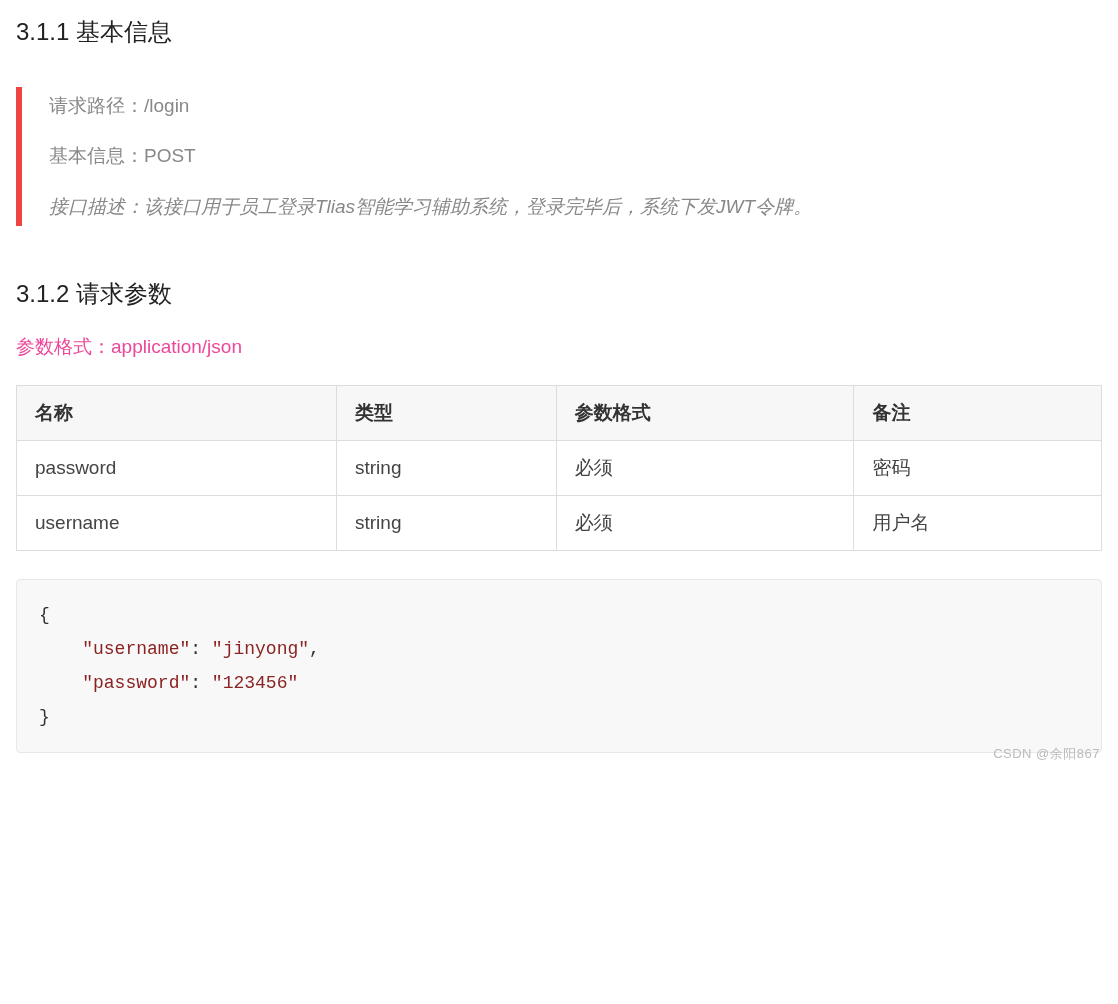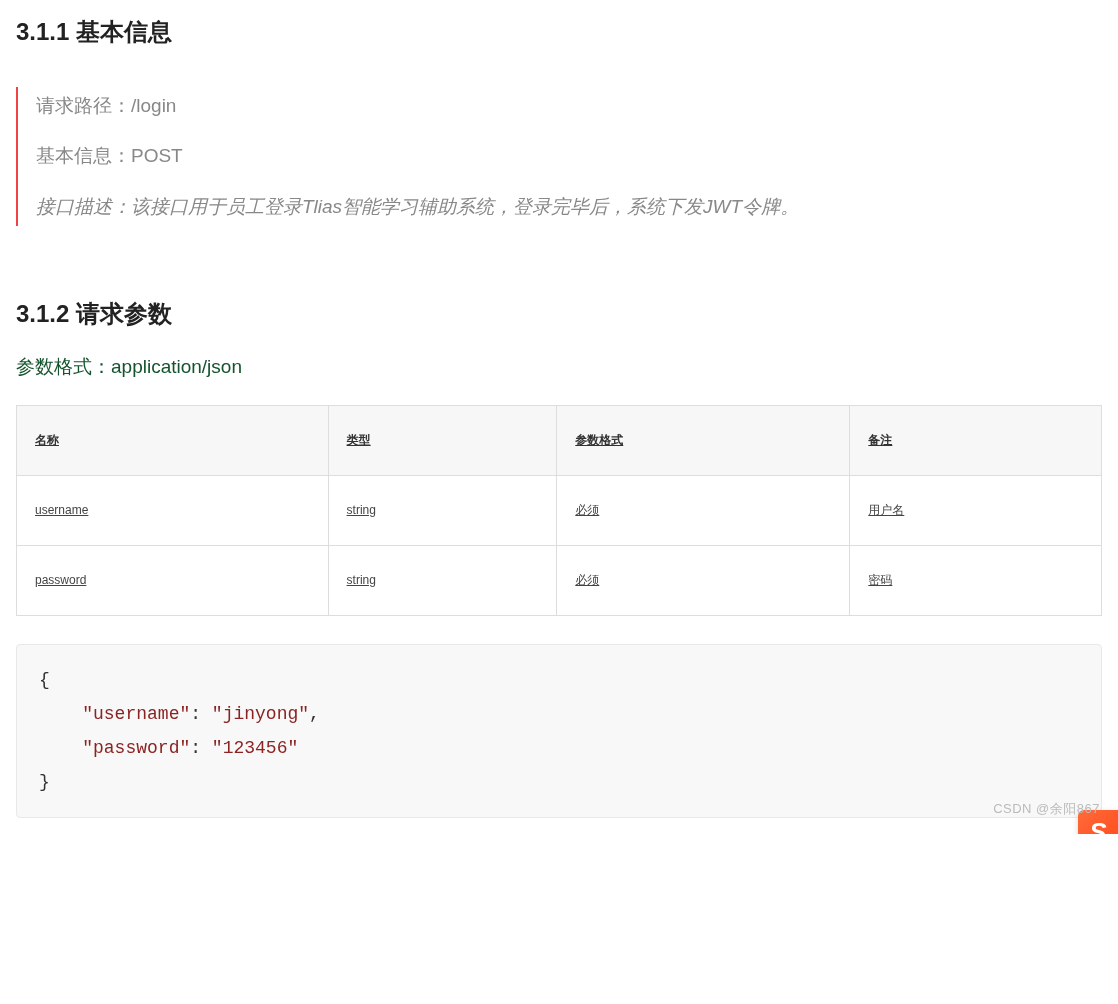--- a/index.html
+++ b/index.html
@@ -10,62 +10,61 @@
     body {
       font-family: -apple-system, BlinkMacSystemFont, "Segoe UI", "PingFang SC", "Microsoft YaHei", sans-serif;
       color: #333;
       background: #fff;
       padding: 16px 16px 16px 16px;
       width: 1118px;
       position: relative;
     }
     h3 {
       font-size: 24px;
-      font-weight: 700;
+      font-weight: 400;
       color: #222;
       margin-bottom: 22px;
     }
     .blockquote {
-      border-left: 2px solid #ef4444;
-      padding: 4px 0 4px 18px;
+      border-left: 6px solid #ef4444;
+      padding: 4px 0 4px 27px;
       margin-bottom: 50px;
       margin-top: 39px;
     }
     .blockquote p {
       font-size: 19px;
       color: #888;
       line-height: 1.6;
       margin-bottom: 20px;
     }
     .blockquote p:last-child {
       margin-bottom: 0;
       font-style: italic;
     }
     .section-2 {
-      margin-top: 72px;
+      margin-top: 52px;
     }
     .para {
       font-size: 19px;
-      color: #14532d;
+      color: #ec4899;
       margin-bottom: 22px;
       line-height: 1.6;
     }
     table {
       width: 100%;
       border-collapse: collapse;
       margin-top: 18px;
       margin-bottom: 28px;
     }
     th, td {
       border: 1px solid #ddd;
-      padding: 26px 18px;
+      padding: 14px 18px;
       text-align: left;
-      font-size: 12px;
+      font-size: 19px;
       color: #444;
-      text-decoration: underline;
     }
     th {
       background: #f7f7f7;
       font-weight: 700;
       color: #333;
     }
     .code-block {
       background: #f8f8f8;
       border: 1px solid #e8e8e8;
       border-radius: 4px;
@@ -84,21 +83,21 @@
       color: #8b2323;
     }
     .code-punct {
       color: #333;
     }
     .code-brace {
       color: #333;
     }
     .watermark {
       position: absolute;
-      bottom: 16px;
+      bottom: 6px;
       right: 18px;
       font-size: 13px;
       color: #bbb;
       letter-spacing: 0.5px;
     }
     .sogou-badge {
       position: absolute;
       right: 0;
       top: 810px;
       width: 40px;
@@ -139,30 +138,30 @@
     <thead>
       <tr>
         <th>名称</th>
         <th>类型</th>
         <th>参数格式</th>
         <th>备注</th>
       </tr>
     </thead>
     <tbody>
       <tr>
+        <td>password</td>
+        <td>string</td>
+        <td>必须</td>
+        <td>密码</td>
+      </tr>
+      <tr>
         <td>username</td>
         <td>string</td>
         <td>必须</td>
         <td>用户名</td>
-      </tr>
-      <tr>
-        <td>password</td>
-        <td>string</td>
-        <td>必须</td>
-        <td>密码</td>
       </tr>
     </tbody>
   </table>
 
 
   <div class="code-block"><span class="code-brace">{</span>
     <span class="code-key">"username"</span><span class="code-punct">: </span><span class="code-string">"jinyong"</span><span class="code-punct">,</span>
     <span class="code-key">"password"</span><span class="code-punct">: </span><span class="code-string">"123456"</span><span class="code-punct"></span>
 <span class="code-brace">}</span></div>
 </div>

